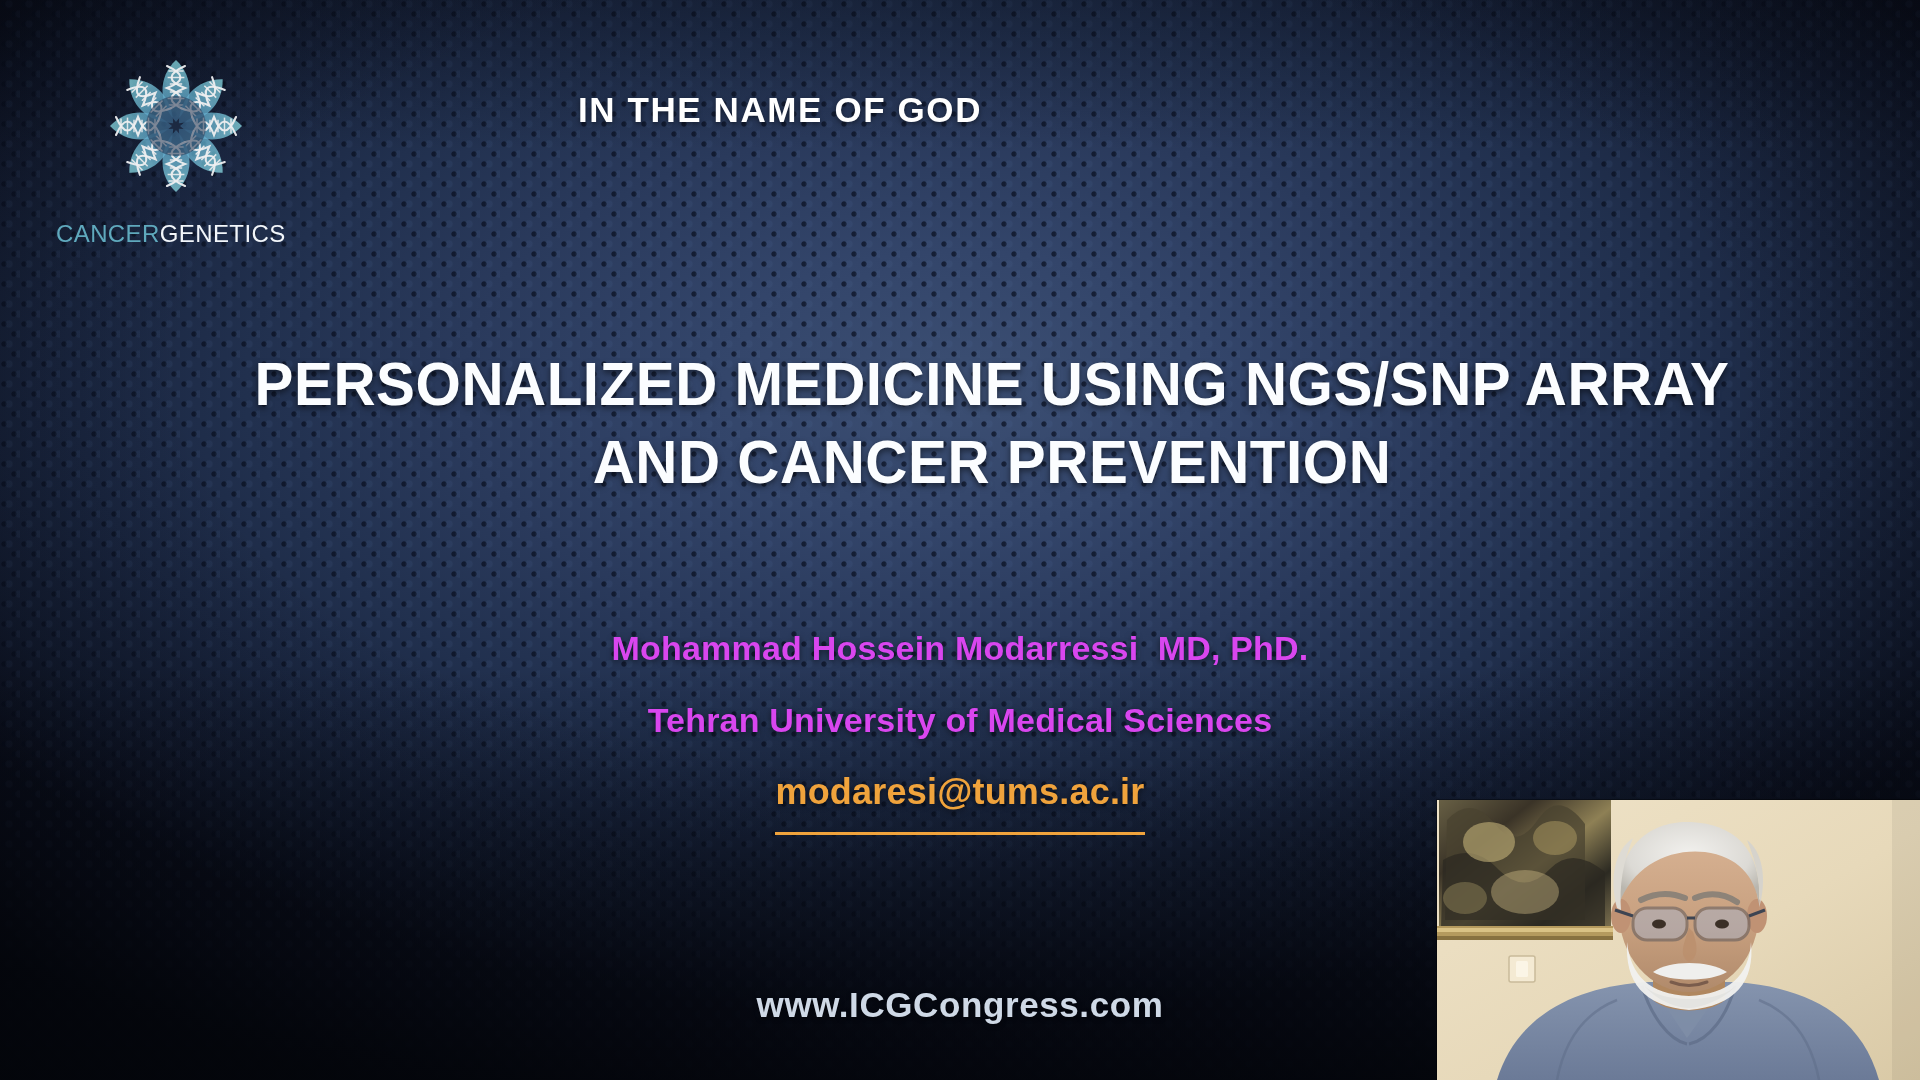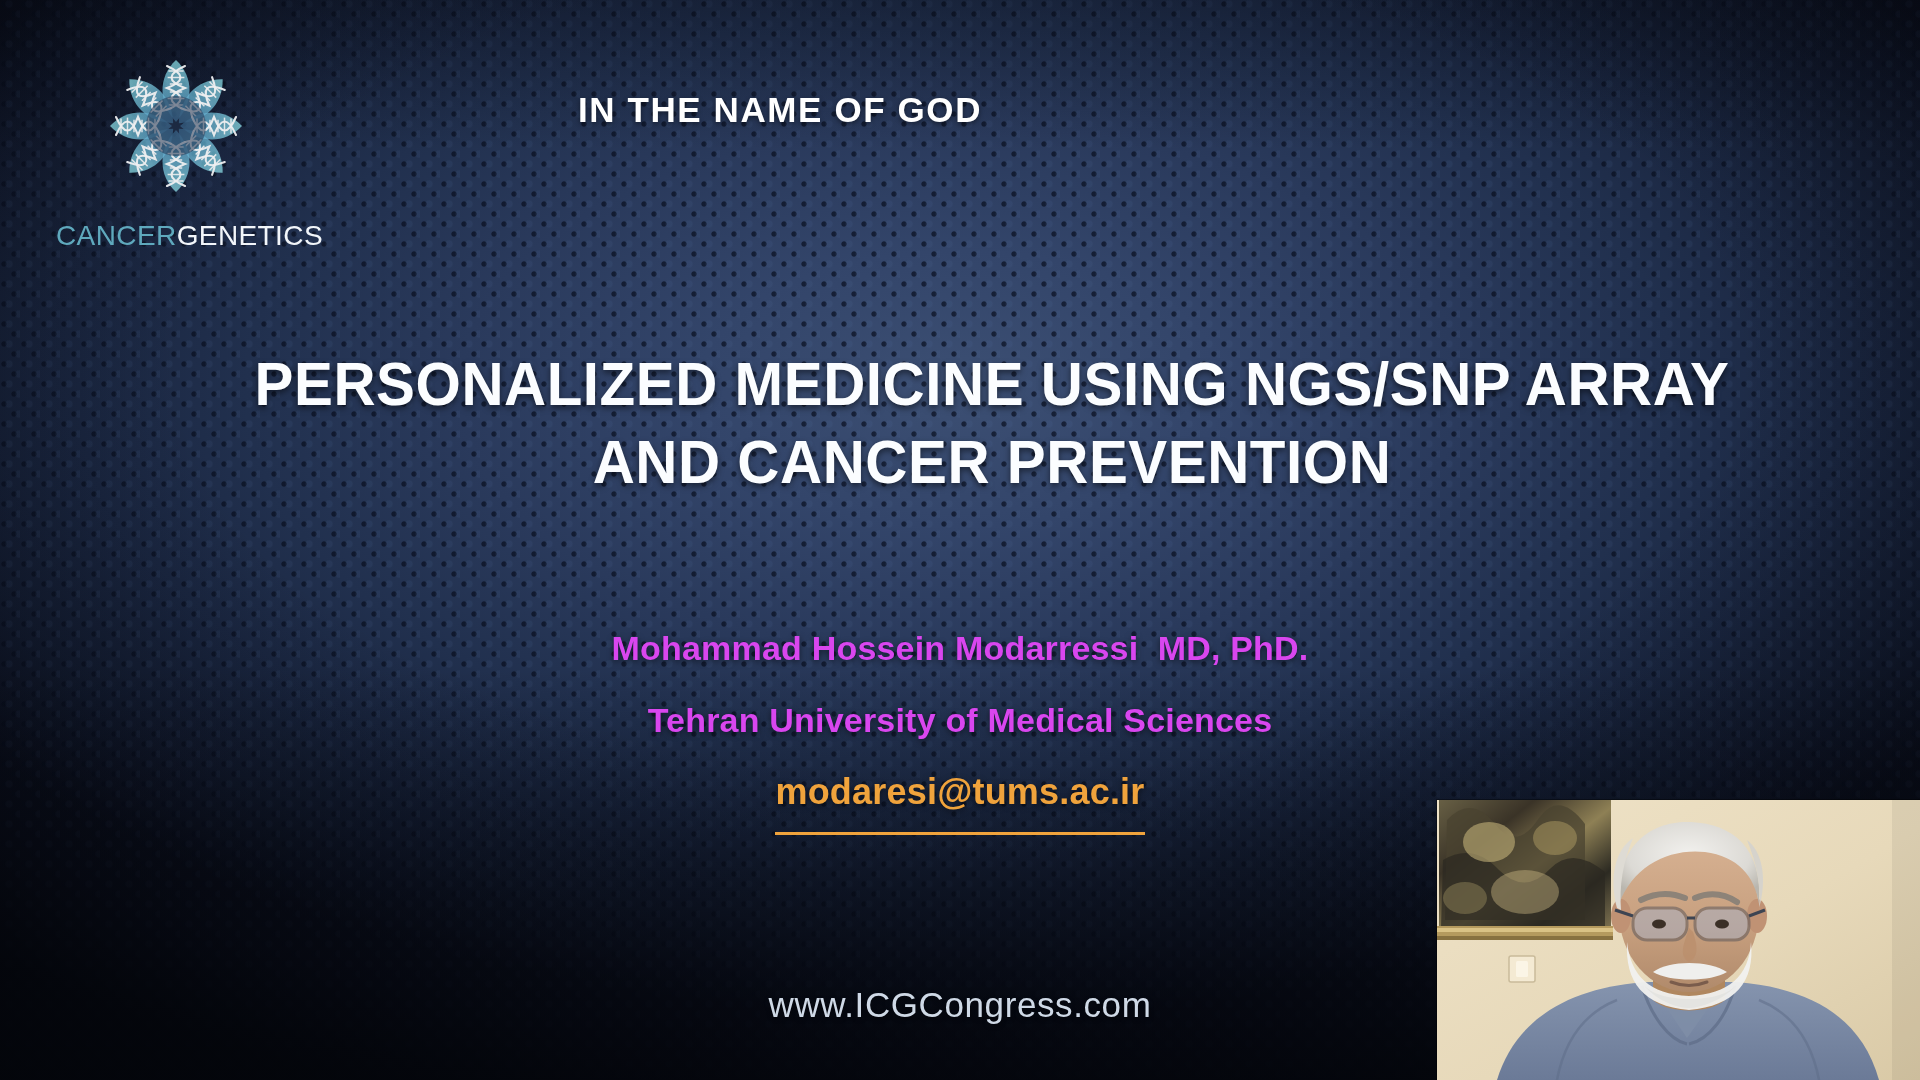--- a/index.html
+++ b/index.html
@@ -84,21 +84,21 @@
     width: 176px;
     height: 176px;
     margin-left: 36px;
   }
   .logo-mark svg { display: block; }
 
   .logo-wordmark {
     margin-top: 6px;
     margin-left: 4px;
     font-family: "Liberation Sans", sans-serif;
-    font-size: 28px;
+    font-size: 24px;
     letter-spacing: 0.4px;
     white-space: nowrap;
     font-weight: 400;
   }
   .wm-cancer { color: #5fa9bd; }
   .wm-genetics { color: #f2f6fa; }
 
   
   .header-line {
     position: absolute;
@@ -168,21 +168,21 @@
 
   
   .footer-url {
     position: absolute;
     top: 985px;
     left: 0;
     width: 1920px;
     text-align: center;
     color: #cfd9e6;
     font-family: "Liberation Sans", sans-serif;
-    font-weight: 400;
+    font-weight: 700;
     font-size: 35px;
     letter-spacing: 0.6px;
     text-shadow: 0 2px 5px rgba(0,0,0,0.4);
   }
 
   
   .webcam {
     position: absolute;
     left: 1437px;
     top: 800px;

